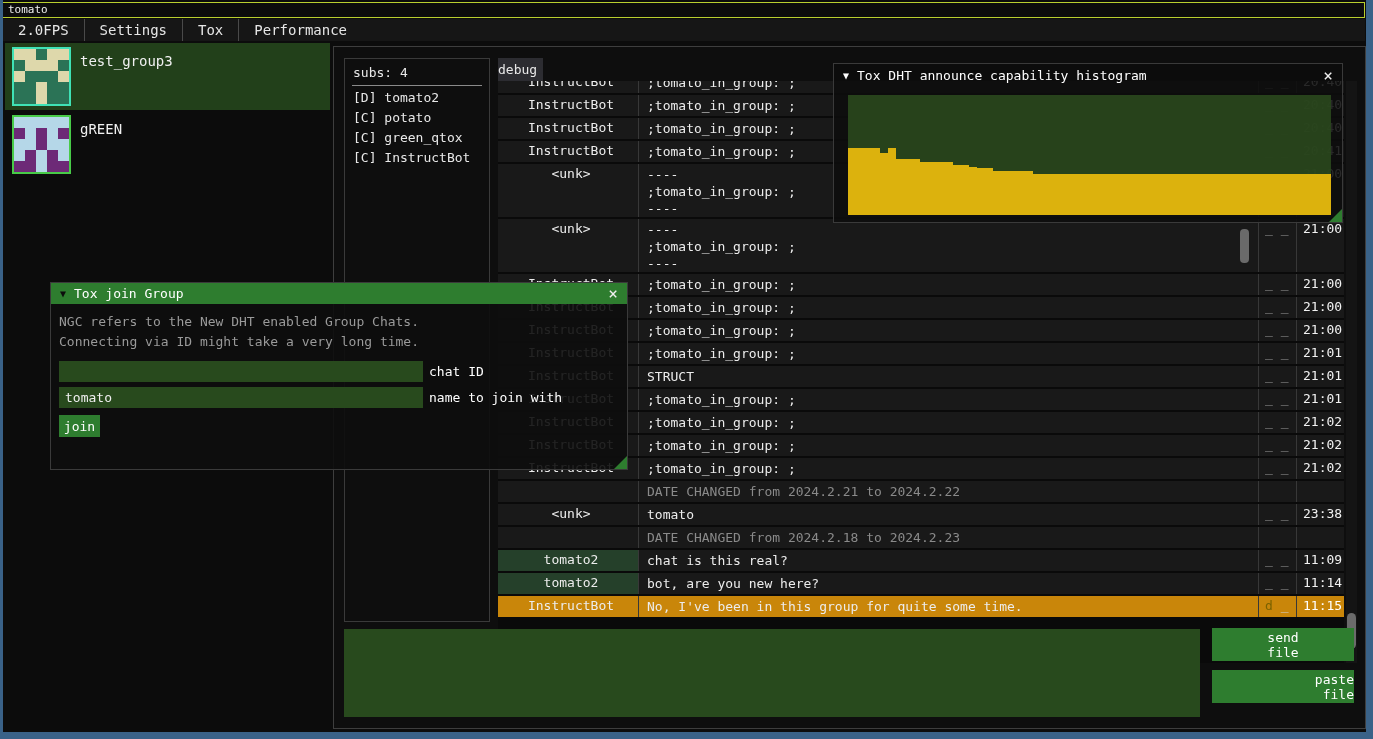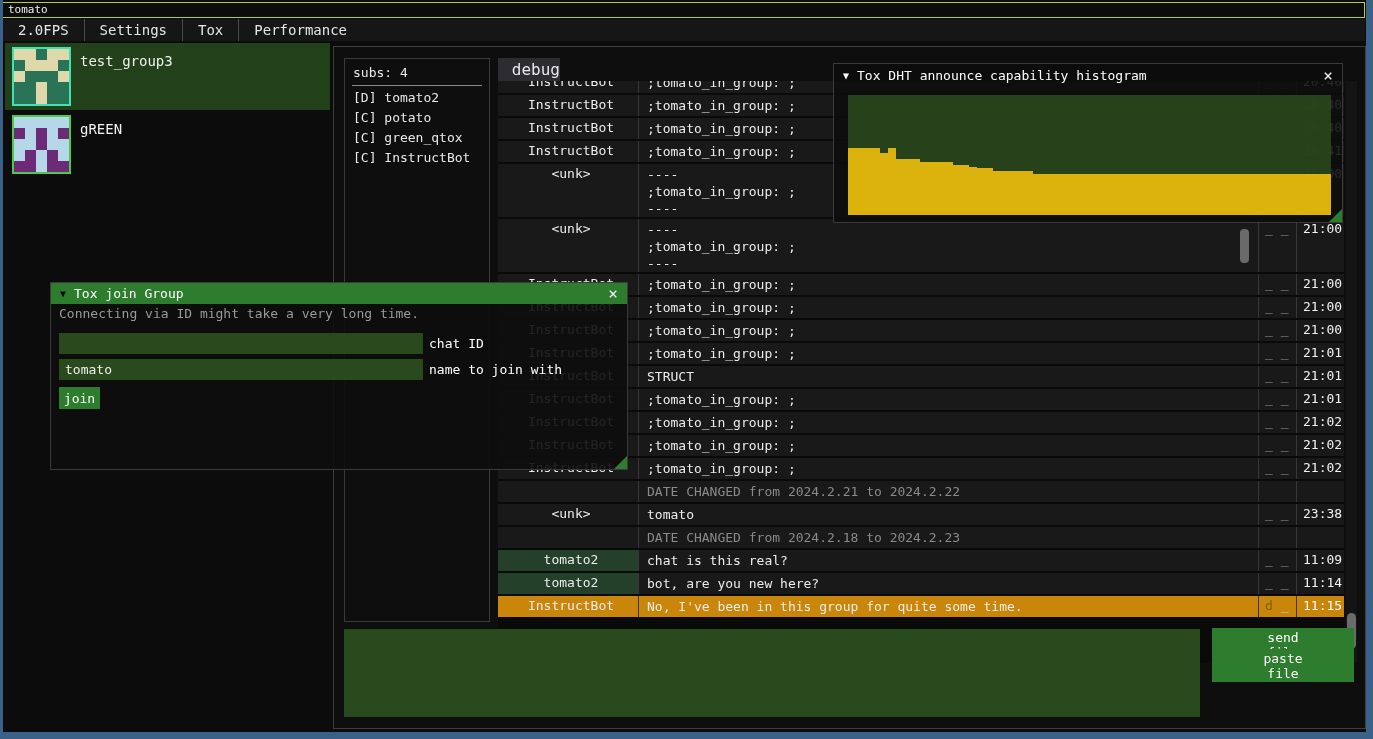--- a/index.html
+++ b/index.html
@@ -33,22 +33,22 @@
     grid-template-columns:repeat(5,1fr); grid-template-rows:repeat(5,1fr); }
   .group-label { position:absolute; left:75px; top:10px; font-size:14px; color:#f0f0f0; }
 
   
   .main-window { position:absolute; left:333px; top:46px; width:1033px; height:683px;
     border:1px solid #3e3e3e; background:#0e0e0e;text-decoration:underline; }
   .subs-panel { position:absolute; left:10px; top:11px; width:146px; height:564px; border:1px solid #3a3a3a; }
   .subs-title { padding:6px 8px 5px 8px; font-size:13px; }
   .subs-sep { margin:0 7px; border-top:1px solid #8a8a8a; }
   .member { padding:4px 8px 0 8px; font-size:13px; line-height:16px; white-space:pre; }
-  .tab { position:absolute; left:164px; top:11px; width:62px; height:23px; background:#2c2c31;
-    font-size:16px; line-height:23px; text-align:right; }
+  .tab { position:absolute; left:164px; top:11px; width:45px; height:23px; background:#2c2c31;
+    font-size:13px; line-height:23px; text-align:left; }
   .table { position:absolute; left:164px; top:34px; width:846px; height:582px; overflow:hidden; background:#0a0a0a; }
   .rows { margin-top:-9px; }
   .row { display:flex; margin-bottom:2px; height:21px; background:#191919; font-size:13px; color:#ececec; }
   .row.multi { height:53px; }
   .cell { padding:2px 0 0 6px; overflow:hidden; white-space:pre; }
   .c-name { width:140px;text-align:center; }
   .c-msg { width:620px; border-left:1px solid #383838; padding-left:8px; white-space:pre-line; line-height:17px; }
   .c-status { width:38px; border-left:1px solid #383838; color:#9a9a9a; }
   .c-time { flex:1; border-left:1px solid #383838; color:#f2f2f2; }
   .row.date .c-msg { color:#8a8a8a; }
@@ -57,21 +57,21 @@
   .row.highlight .c-time { color:#ffffff; }
   .row.highlight .c-status { color:#cfcfcf; }
   .row.highlight .c-status .accent { color:#7a6200; }
   .mini-thumb { position:absolute; left:742px; top:148px; width:9px; height:34px; border-radius:4px; background:#6a6a6a; }
   .vscroll { position:absolute; left:1012px; top:34px; width:11px; height:582px; background:#141414; }
   .vthumb { position:absolute; left:1px; top:532px; width:9px; height:36px; border-radius:5px; background:#6b6b6b; }
   .composer { position:absolute; left:10px; top:582px; width:856px; height:88px; background:#284a1d;
     border:none; outline:none; resize:none; color:#efefef; font:13px "DejaVu Sans Mono",monospace; padding:5px; }
   .filebtn { position:absolute; left:878px; width:142px; height:33px; background:#2e7d2f; border:none;
     color:#fff; font:13px "DejaVu Sans Mono",monospace; line-height:15px; white-space:pre-line; text-align:center; cursor:pointer; }
-  .send-btn { top:581px; } .paste-btn { top:602px; }
+  .send-btn { top:581px; } .paste-btn { top:623px;text-align:right; }
 
   
   .win { position:absolute; border:1px solid #3a3a3a; z-index:20; }
   .win-titlebar { height:21px; display:flex; align-items:center; font-size:13px; color:#fff; }
   .win-collapse { margin:0 8px 0 9px; font-size:10px; }
   .win-title { flex:1; }
   .win-close { margin-right:9px; font-size:16px; color:#f0f0f0; cursor:pointer; line-height:16px; }
   .grip { position:absolute; right:0; bottom:0; width:0; height:0;
     border-left:13px solid transparent; border-bottom:13px solid #2e7d2f; }
 
@@ -402,20 +402,21 @@
       </div>
     <div class="grip"></div>
   </div>
 
   <div class="win join-win">
     <div class="win-titlebar">
       <span class="win-collapse">▼</span>
       <span class="win-title">Tox join Group</span>
       <span class="win-close">×</span>
     </div>
+    <div class="join-desc">NGC refers to the New DHT enabled Group Chats.</div>
     <div class="join-desc" style="margin-top:0">Connecting via ID might take a very long time.</div>
     <div style="margin-top:6px">
       <div class="field-row">
         <input value="" style="">
         <span class="field-label">chat ID</span>
       </div>
       <div class="field-row">
         <input value="tomato" style="">
         <span class="field-label">name to join with</span>
       </div>

